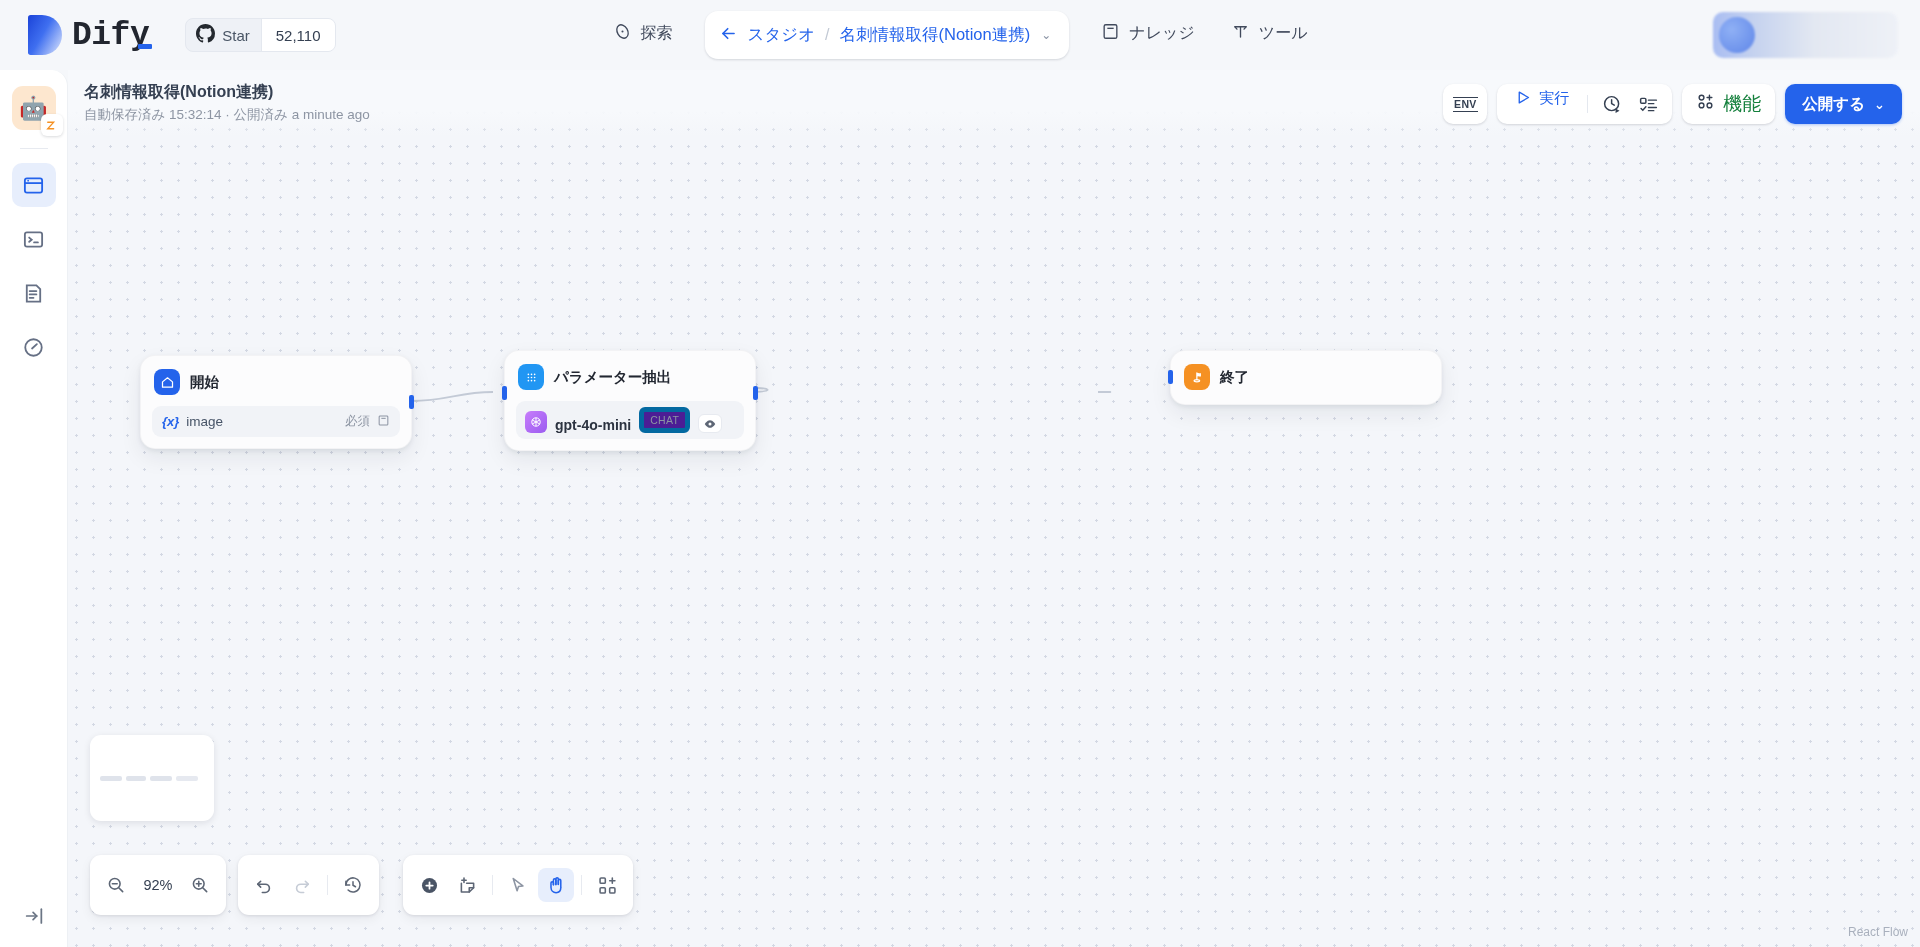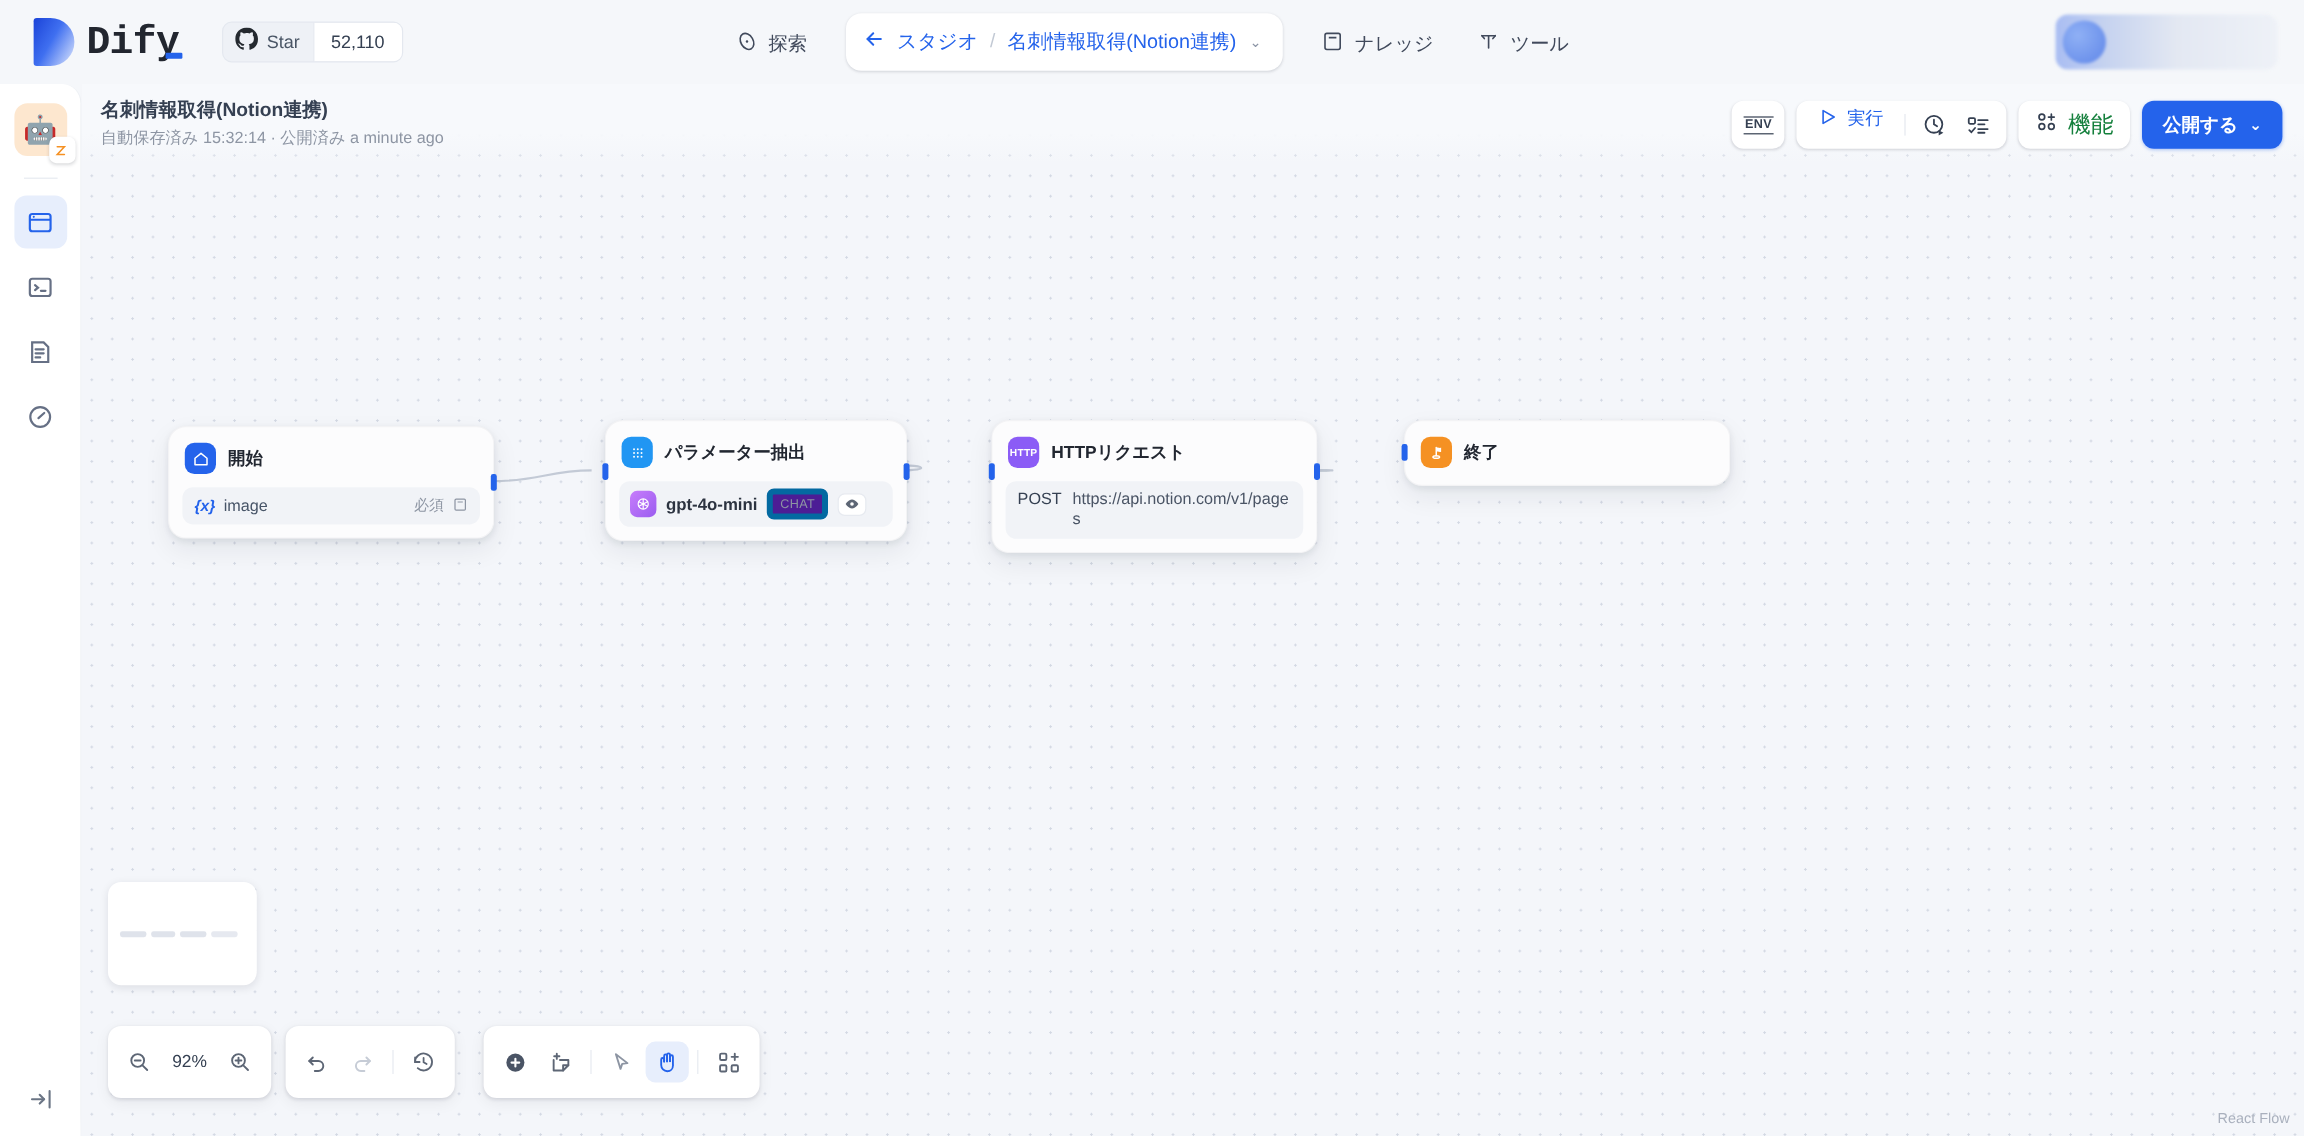--- a/index.html
+++ b/index.html
@@ -40,21 +40,21 @@
   }
   .star-left { display: flex; align-items: center; gap: 7px; padding: 0 11px 0 10px; }
   .star-left .lbl { font-size: 15px; color: #495565; }
   .star-count {
     background: #ffffff; height: 100%; display: flex; align-items: center;
     padding: 0 14px; font-size: 15px; color: #354052; border-left: 1px solid #e4e8ef;
   }
 
   .nav-center {
     position: absolute; left: 0; right: 0; margin: 0 auto;
-    display: flex; align-items: flex-end; justify-content: center; gap: 0;
+    display: flex; align-items: flex-start; justify-content: center; gap: 0;
     pointer-events: none; width: 1000px;
   }
   .nav-item {
     display: flex; align-items: center; gap: 9px; padding: 0 18px; height: 44px;
     font-size: 16px; color: #414a5c; pointer-events: auto; border-radius: 10px;
   }
   .breadcrumb-pill {
     display: flex; align-items: center; gap: 10px; height: 48px;
     background: #ffffff; border-radius: 13px; padding: 0 18px 0 14px;
     box-shadow: 0 1px 3px rgba(16,24,40,.09), 0 1px 2px rgba(16,24,40,.06);
@@ -175,21 +175,21 @@
     margin-top: 9px; background: #f1f3f7; border-radius: 9px;
     padding: 7px 10px; display: flex; align-items: center; font-size: 13.5px;
     color: #495565;
   }
   .var-x { color: #2463eb; font-weight: bold; font-size: 13px; margin-right: 7px; font-style: italic; }
   .var-name { color: #475467; }
   .row-right { margin-left: auto; display: flex; align-items: center; gap: 7px; color: #8d95a3; font-size: 12.5px; }
 
   .model-row {
     margin-top: 9px; background: #f1f3f7; border-radius: 9px;
-    padding: 6px 9px; display: flex; align-items: center; gap: 8px;
+    padding: 6px 9px; display: flex; align-items: flex-end; gap: 8px;
   }
   .model-ic {
     width: 22px; height: 22px; border-radius: 6px;
     background: linear-gradient(135deg,#c77dfb,#9b5cf0); color: #fff;
     display: flex; align-items: center; justify-content: center; font-size: 13px; flex: none;
   }
   .model-name { font-size: 14px; font-weight: bold; color: #2c3340; }
   .chip {
     background: #4c1d95; border: 5px solid #0369a1; border-radius: 6px;
     padding: 2px 6px; font-size: 10.5px; color: #8d95a3; letter-spacing: .3px;
@@ -487,32 +487,20 @@
           <svg width="14" height="14" viewBox="0 0 24 24" fill="#5d6675">
               <path d="M12 5.5C6.8 5.5 3 12 3 12s3.8 6.5 9 6.5 9-6.5 9-6.5S17.2 5.5 12 5.5z"></path>
               <circle cx="12" cy="12" r="2.6" fill="#fff"></circle>
             </svg>
         </span>
       </div>
       <div class="port left" style="top:42px;"></div>
       <div class="port right" style="top:42px;"></div>
     </div>
 
-    <div class="node" style="left:758px; top:280px; width:272px;">
-      <div class="node-head">
-        <div class="node-icon ic-http">HTTP</div>
-        <div class="node-title">HTTPリクエスト</div>
-      </div>
-      <div class="http-row">
-        <span class="http-method">POST</span>
-        <span class="http-url">https://api.notion.com/v1/pages</span>
-      </div>
-      <div class="port left" style="top:42px;"></div>
-      <div class="port right" style="top:42px;"></div>
-    </div>
 
     <div class="node" style="left:1102px; top:280px; width:272px; padding-bottom:12px;">
       <div class="node-head">
         <div class="node-icon ic-end">
           <svg width="15" height="15" viewBox="0 0 24 24" fill="none" stroke="#fff" stroke-width="2" stroke-linecap="round">
               <path d="M11 4.5v11"></path>
               <path d="M11 5.2c2.5-1.6 4.5.9 6.5-.4v5.4c-2 1.3-4-1.2-6.5.4z" fill="#fff" stroke="none"></path>
               <ellipse cx="11" cy="17.2" rx="4.4" ry="1.7"></ellipse>
             </svg>
         </div>

